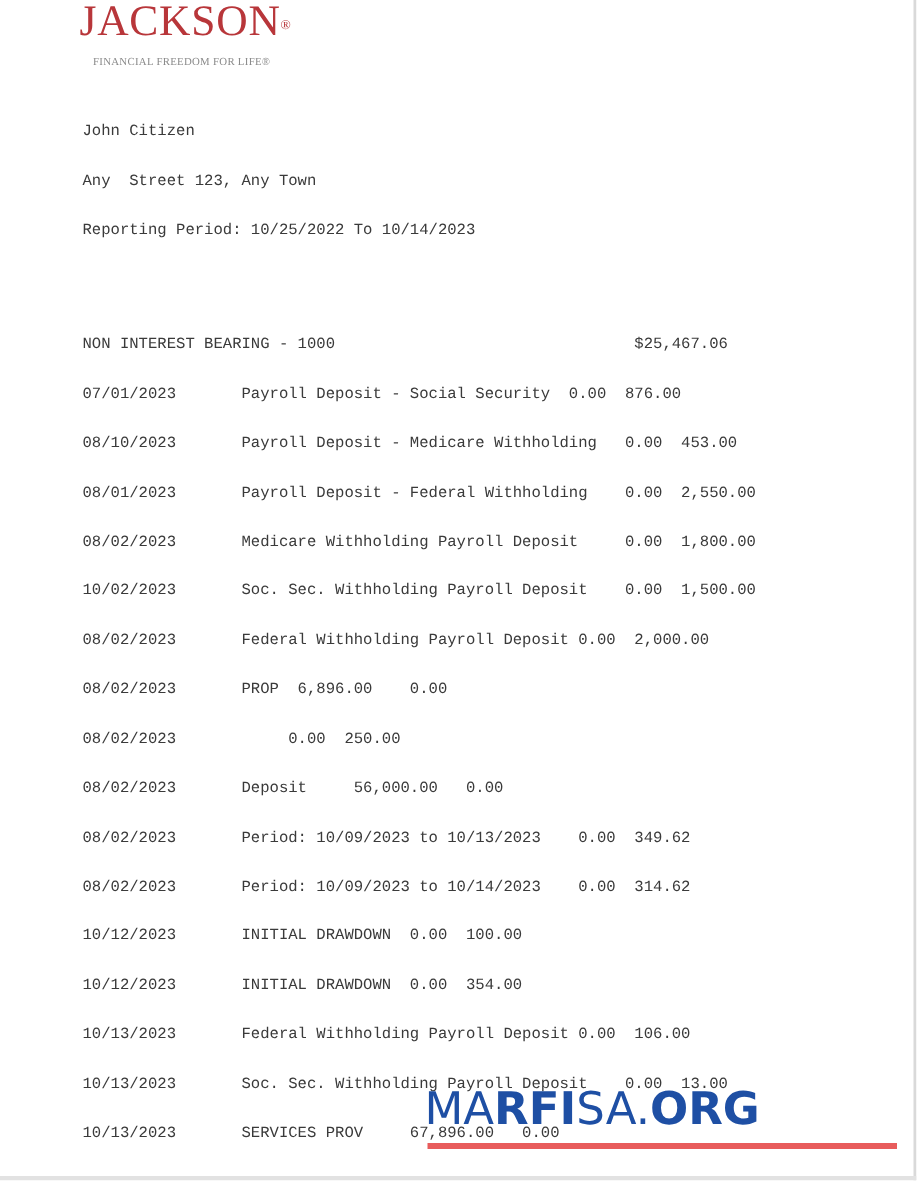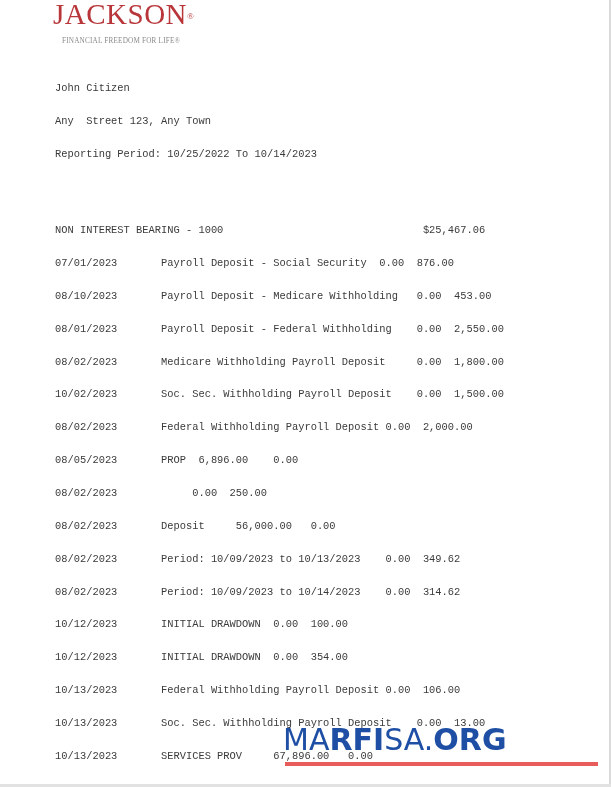--- a/index.html
+++ b/index.html
@@ -35,21 +35,21 @@
 
   
   <div>
     <div class="line">NON INTEREST BEARING - 1000                                $25,467.06</div>
     <div class="line">07/01/2023       Payroll Deposit - Social Security  0.00  876.00</div>
     <div class="line">08/10/2023       Payroll Deposit - Medicare Withholding   0.00  453.00</div>
     <div class="line">08/01/2023       Payroll Deposit - Federal Withholding    0.00  2,550.00</div>
     <div class="line">08/02/2023       Medicare Withholding Payroll Deposit     0.00  1,800.00</div>
     <div class="line">10/02/2023       Soc. Sec. Withholding Payroll Deposit    0.00  1,500.00</div>
     <div class="line">08/02/2023       Federal Withholding Payroll Deposit 0.00  2,000.00</div>
-    <div class="line">08/05/2023       PROP  6,896.00    0.00</div>
+    <div class="line">08/02/2023       PROP  6,896.00    0.00</div>
     <div class="line">08/02/2023            0.00  250.00</div>
     <div class="line">08/02/2023       Deposit     56,000.00   0.00</div>
     <div class="line">08/02/2023       Period: 10/09/2023 to 10/13/2023    0.00  349.62</div>
     <div class="line">08/02/2023       Period: 10/09/2023 to 10/14/2023    0.00  314.62</div>
     <div class="line">10/12/2023       INITIAL DRAWDOWN  0.00  100.00</div>
     <div class="line">10/12/2023       INITIAL DRAWDOWN  0.00  354.00</div>
     <div class="line">10/13/2023       Federal Withholding Payroll Deposit 0.00  106.00</div>
     <div class="line">10/13/2023       Soc. Sec. Withholding Payroll Deposit    0.00  13.00</div>
     <div class="line">10/13/2023       SERVICES PROV     67,896.00   0.00</div>
     

